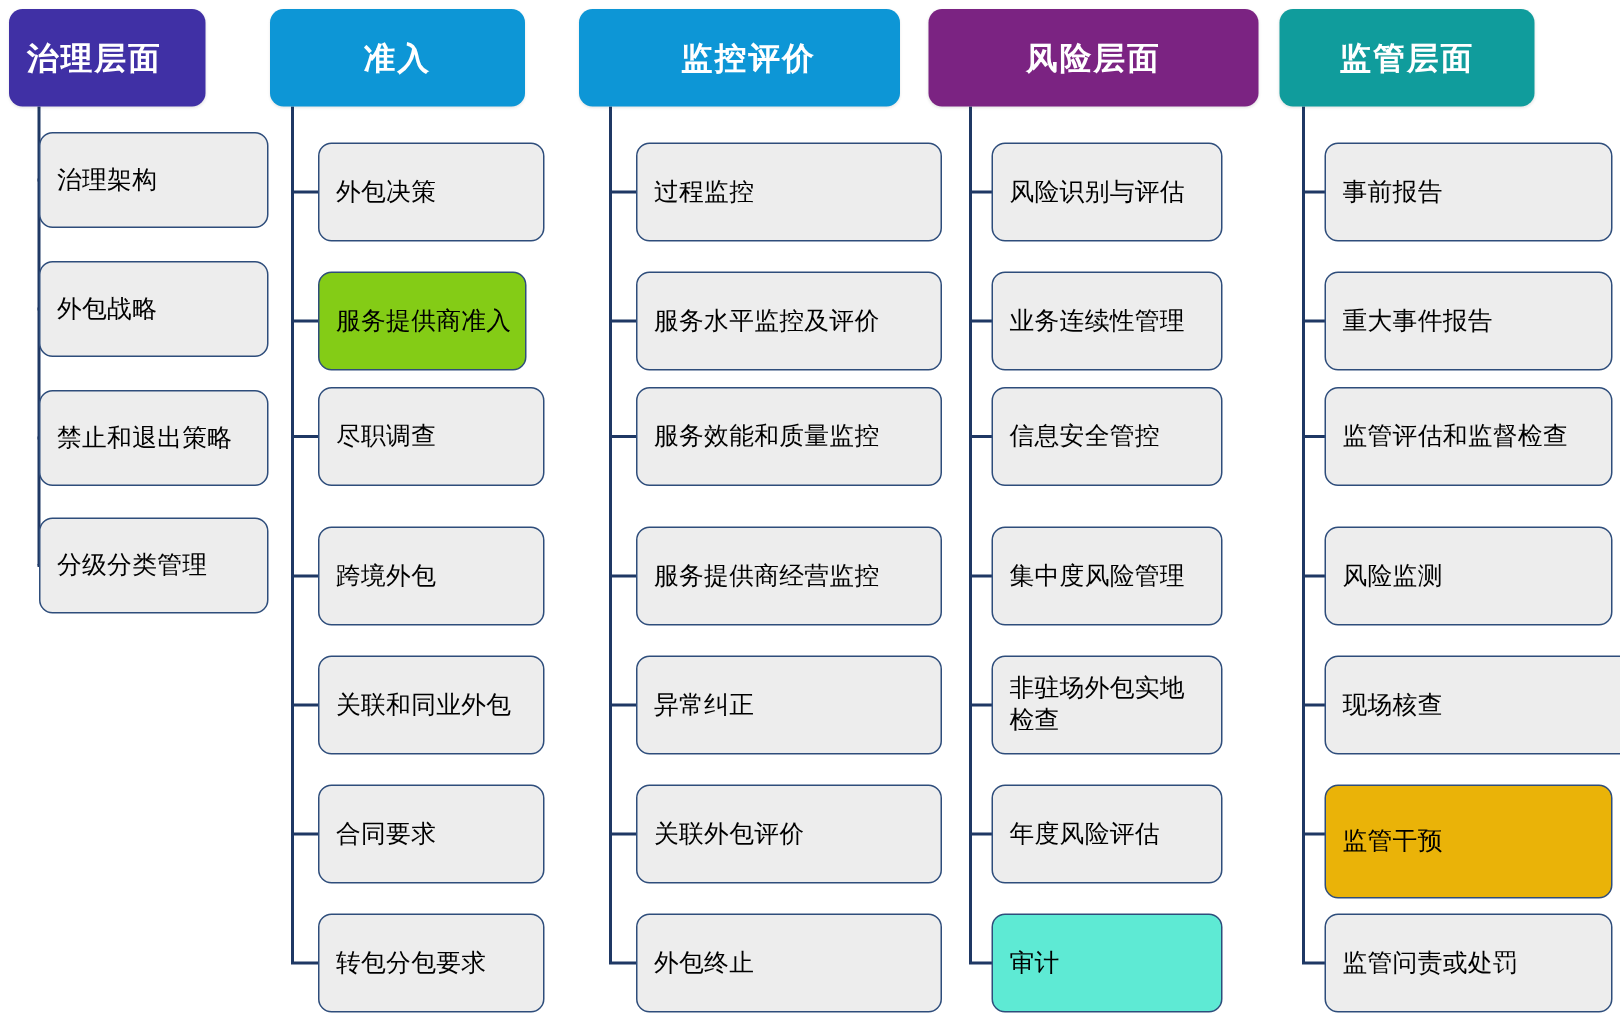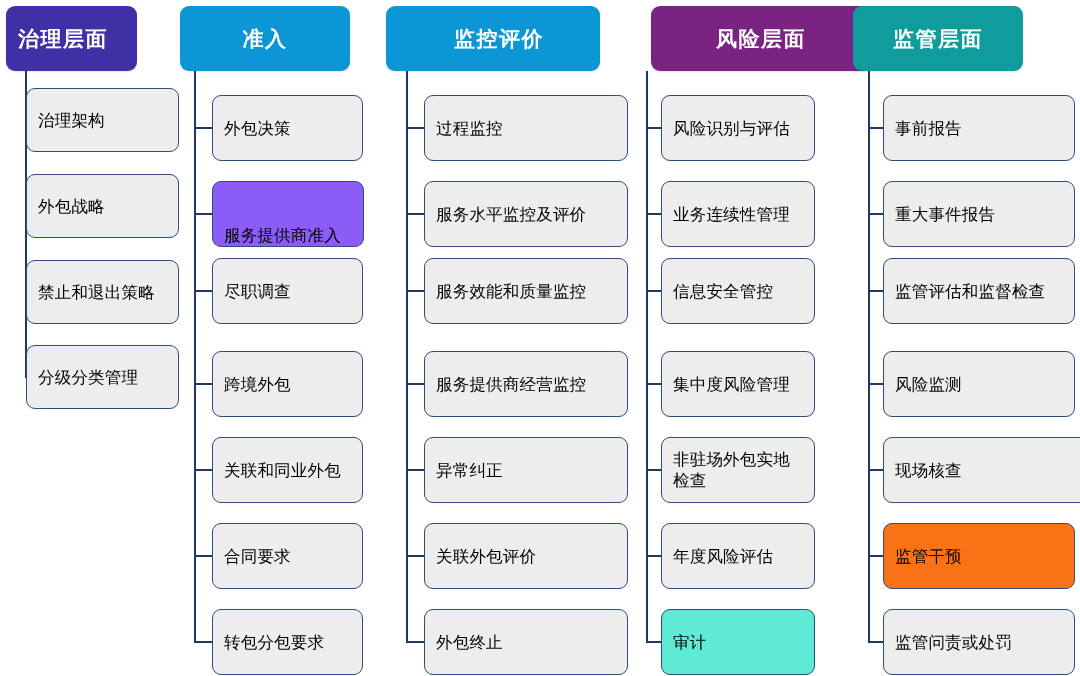--- a/index.html
+++ b/index.html
@@ -102,21 +102,21 @@
       </div>
     </div>
     <div class="column" style="left: 0px;">
       <div class="col-header" style="left: 180px; width: 170px; background: rgb(13, 150, 214);">准入</div>
       <div class="trunk" style="left: 194px; top: 71px; height: 571px; background: rgb(31, 56, 100);"></div>
       <div class="stub" style="left: 194px; top: 127px; width: 20px; background: rgb(31, 56, 100);"></div>
       <div class="item-box" style="left: 212px; top: 95px; width: 151px; height: 66px; background: rgb(237, 237, 237); border-color: rgb(46, 77, 123);">
         <span class="item-label">外包决策</span>
       </div>
       <div class="stub" style="left: 194px; top: 213px; width: 20px; background: rgb(31, 56, 100);"></div>
-      <div class="item-box" style="left: 212px; top: 181px; width: 152px; height: 66px; background: #8b5cf6; border-color: rgb(46, 77, 123); align-items: flex-end;">
+      <div class="item-box" style="left: 212px; top: 181px; width: 139px; height: 66px; background: #84cc16; border-color: rgb(46, 77, 123);">
         <span class="item-label">服务提供商准入</span>
       </div>
       <div class="stub" style="left: 194px; top: 290px; width: 20px; background: rgb(31, 56, 100);"></div>
       <div class="item-box" style="left: 212px; top: 258px; width: 151px; height: 66px; background: rgb(237, 237, 237); border-color: rgb(46, 77, 123);">
         <span class="item-label">尽职调查</span>
       </div>
       <div class="stub" style="left: 194px; top: 383px; width: 20px; background: rgb(31, 56, 100);"></div>
       <div class="item-box" style="left: 212px; top: 351px; width: 151px; height: 66px; background: rgb(237, 237, 237); border-color: rgb(46, 77, 123);">
         <span class="item-label">跨境外包</span>
       </div>
@@ -159,21 +159,21 @@
       <div class="stub" style="left: 406px; top: 555px; width: 20px; background: rgb(31, 56, 100);"></div>
       <div class="item-box" style="left: 424px; top: 523px; width: 204px; height: 66px; background: rgb(237, 237, 237); border-color: rgb(46, 77, 123);">
         <span class="item-label">关联外包评价</span>
       </div>
       <div class="stub" style="left: 406px; top: 641px; width: 20px; background: rgb(31, 56, 100);"></div>
       <div class="item-box" style="left: 424px; top: 609px; width: 204px; height: 66px; background: rgb(237, 237, 237); border-color: rgb(46, 77, 123);">
         <span class="item-label">外包终止</span>
       </div>
     </div>
     <div class="column" style="left: 0px;">
-      <div class="col-header" style="left: 619px; width: 220px; background: rgb(123, 35, 130); margin-left: 32px;">风险层面</div>
+      <div class="col-header" style="left: 619px; width: 220px; background: rgb(123, 35, 130);">风险层面</div>
       <div class="trunk" style="left: 646px; top: 71px; height: 571px; background: rgb(31, 56, 100);"></div>
       <div class="stub" style="left: 646px; top: 127px; width: 17px; background: rgb(31, 56, 100);"></div>
       <div class="item-box" style="left: 661px; top: 95px; width: 154px; height: 66px; background: rgb(237, 237, 237); border-color: rgb(46, 77, 123);">
         <span class="item-label">风险识别与评估</span>
       </div>
       <div class="stub" style="left: 646px; top: 213px; width: 17px; background: rgb(31, 56, 100);"></div>
       <div class="item-box" style="left: 661px; top: 181px; width: 154px; height: 66px; background: rgb(237, 237, 237); border-color: rgb(46, 77, 123);">
         <span class="item-label">业务连续性管理</span>
       </div>
       <div class="stub" style="left: 646px; top: 290px; width: 17px; background: rgb(31, 56, 100);"></div>
@@ -215,21 +215,21 @@
       </div>
       <div class="stub" style="left: 868px; top: 383px; width: 17px; background: rgb(31, 56, 100);"></div>
       <div class="item-box" style="left: 883px; top: 351px; width: 192px; height: 66px; background: rgb(237, 237, 237); border-color: rgb(46, 77, 123);">
         <span class="item-label">风险监测</span>
       </div>
       <div class="stub" style="left: 868px; top: 469px; width: 17px; background: rgb(31, 56, 100);"></div>
       <div class="item-box" style="left: 883px; top: 437px; width: 232px; height: 66px; background: rgb(237, 237, 237); border-color: rgb(46, 77, 123);">
         <span class="item-label">现场核查</span>
       </div>
       <div class="stub" style="left: 868px; top: 555px; width: 17px; background: rgb(31, 56, 100);"></div>
-      <div class="item-box" style="left: 883px; top: 523px; width: 192px; height: 66px; background: #f97316; border-color: rgb(46, 77, 123);">
+      <div class="item-box" style="left: 883px; top: 523px; width: 192px; height: 76px; background: #eab308; border-color: rgb(46, 77, 123);">
         <span class="item-label">监管干预</span>
       </div>
       <div class="stub" style="left: 868px; top: 641px; width: 17px; background: rgb(31, 56, 100);"></div>
       <div class="item-box" style="left: 883px; top: 609px; width: 192px; height: 66px; background: rgb(237, 237, 237); border-color: rgb(46, 77, 123);">
         <span class="item-label">监管问责或处罚</span>
       </div>
     </div>
   </div>
 
 </body></html>

